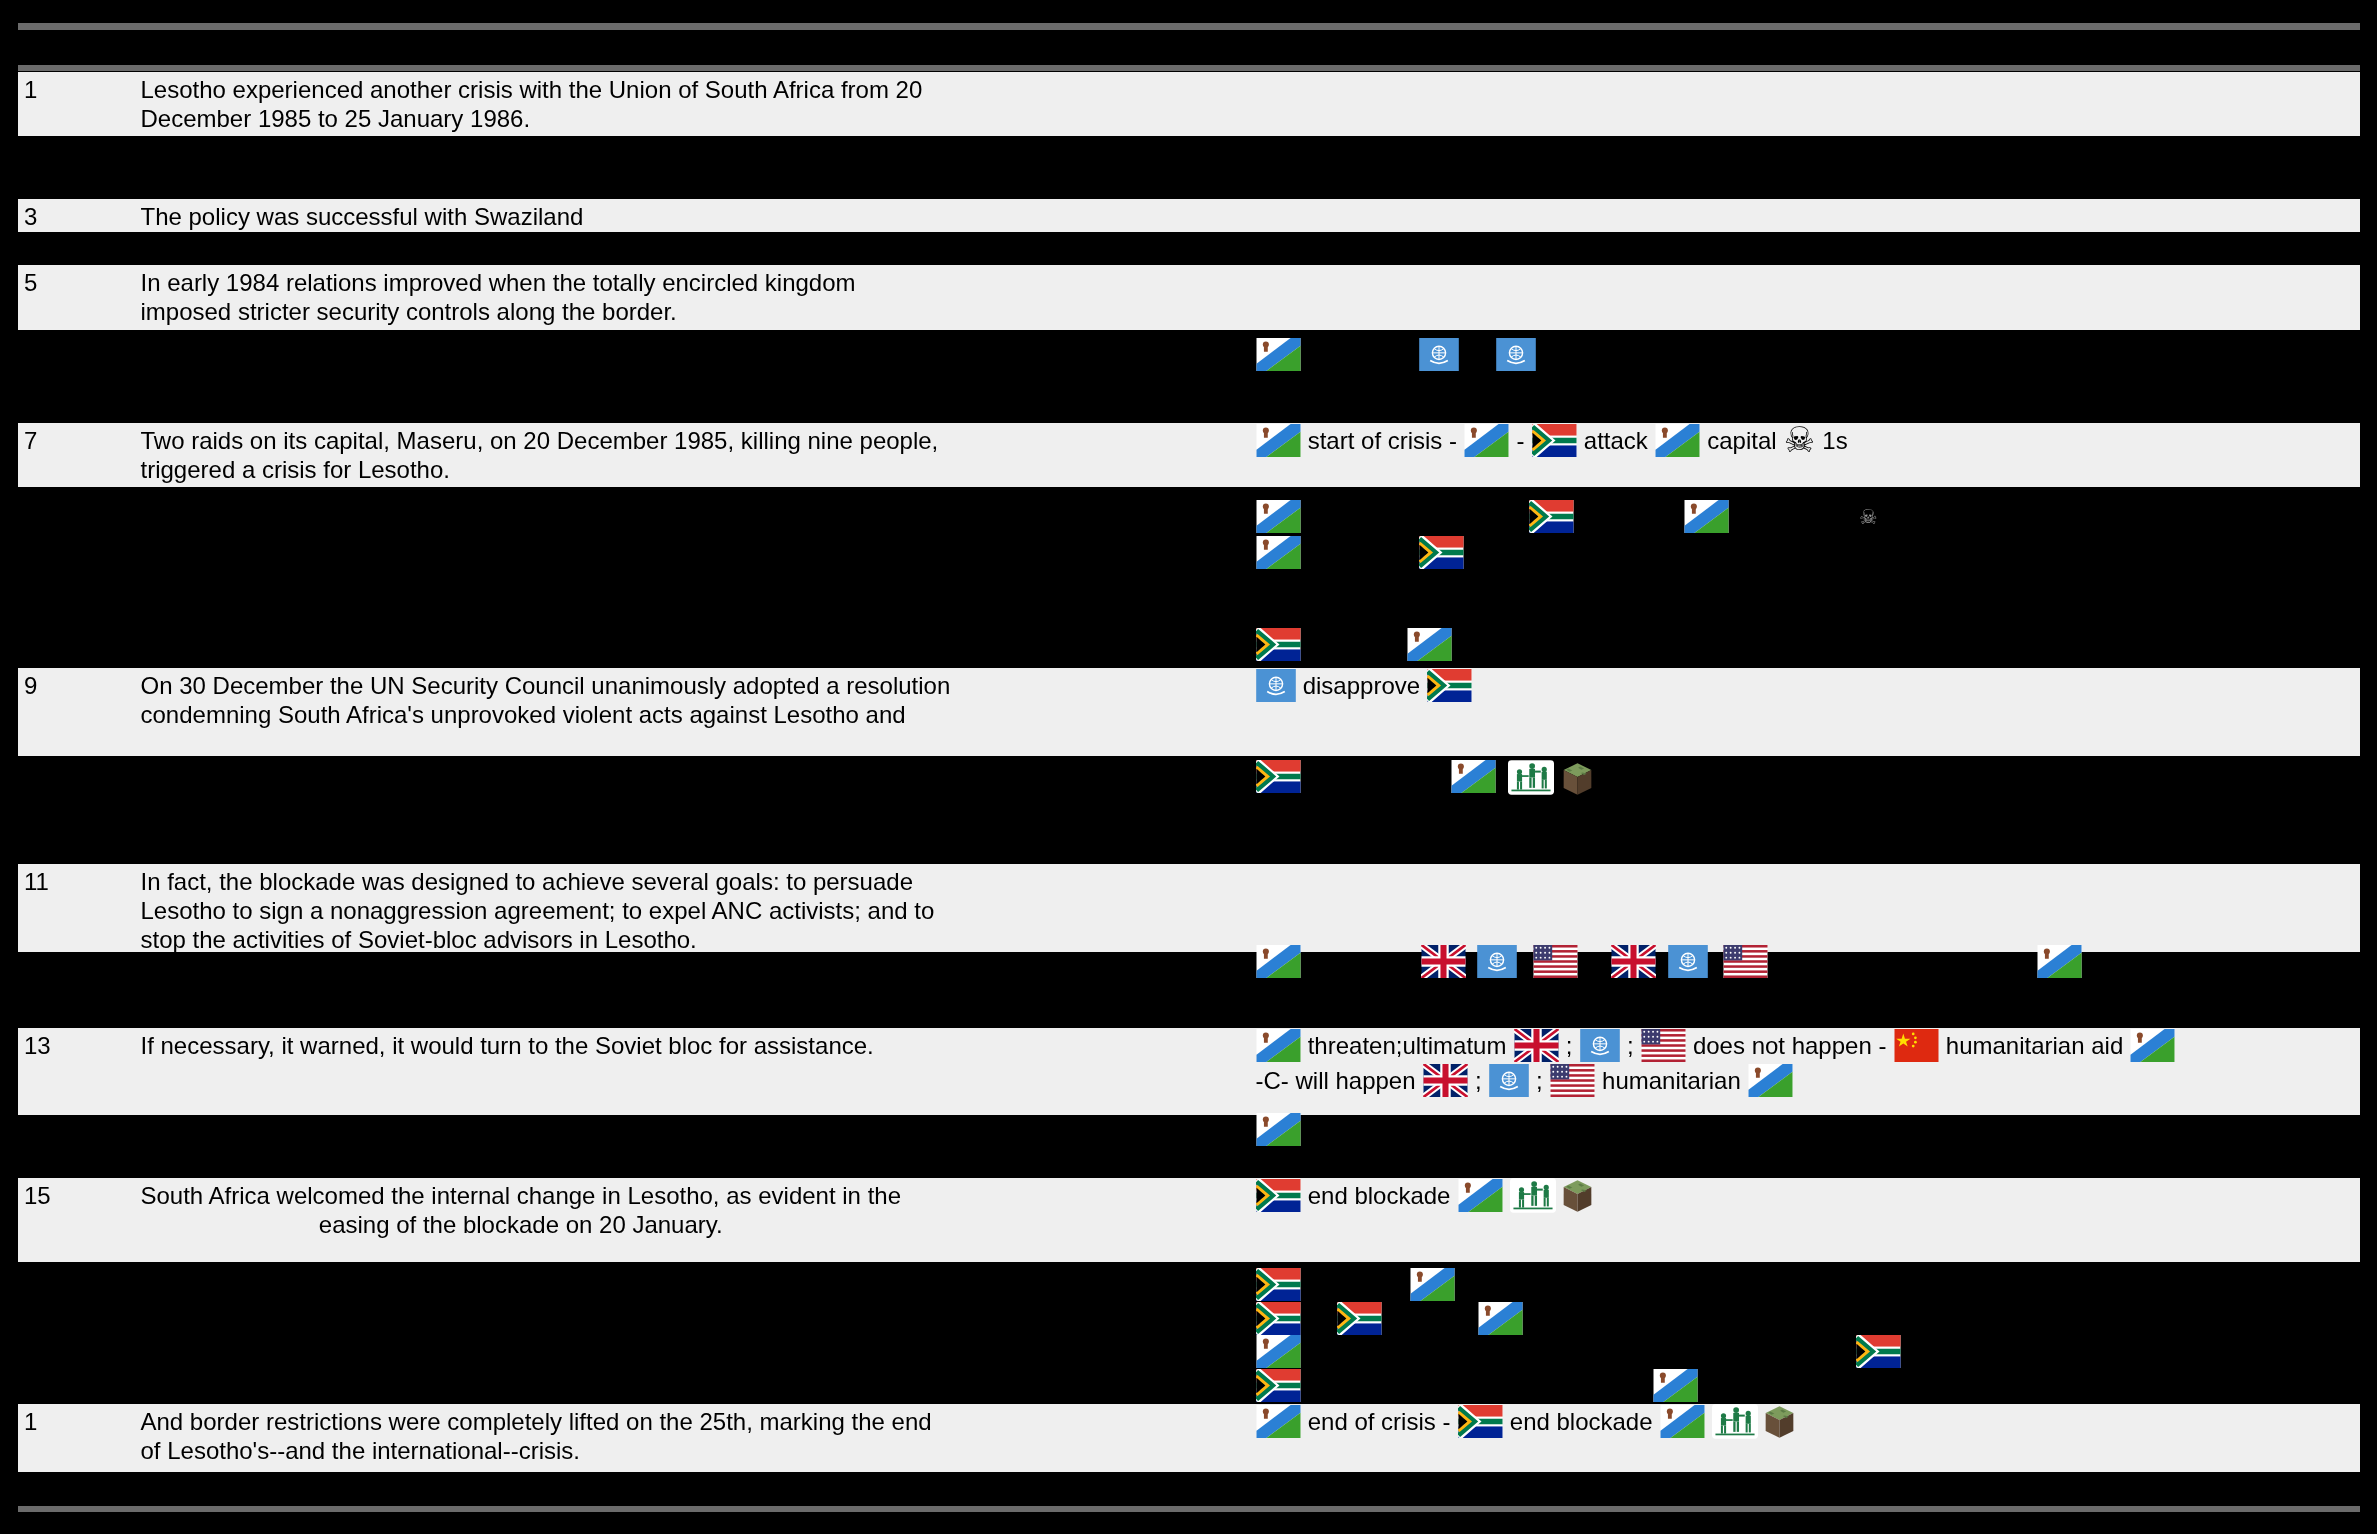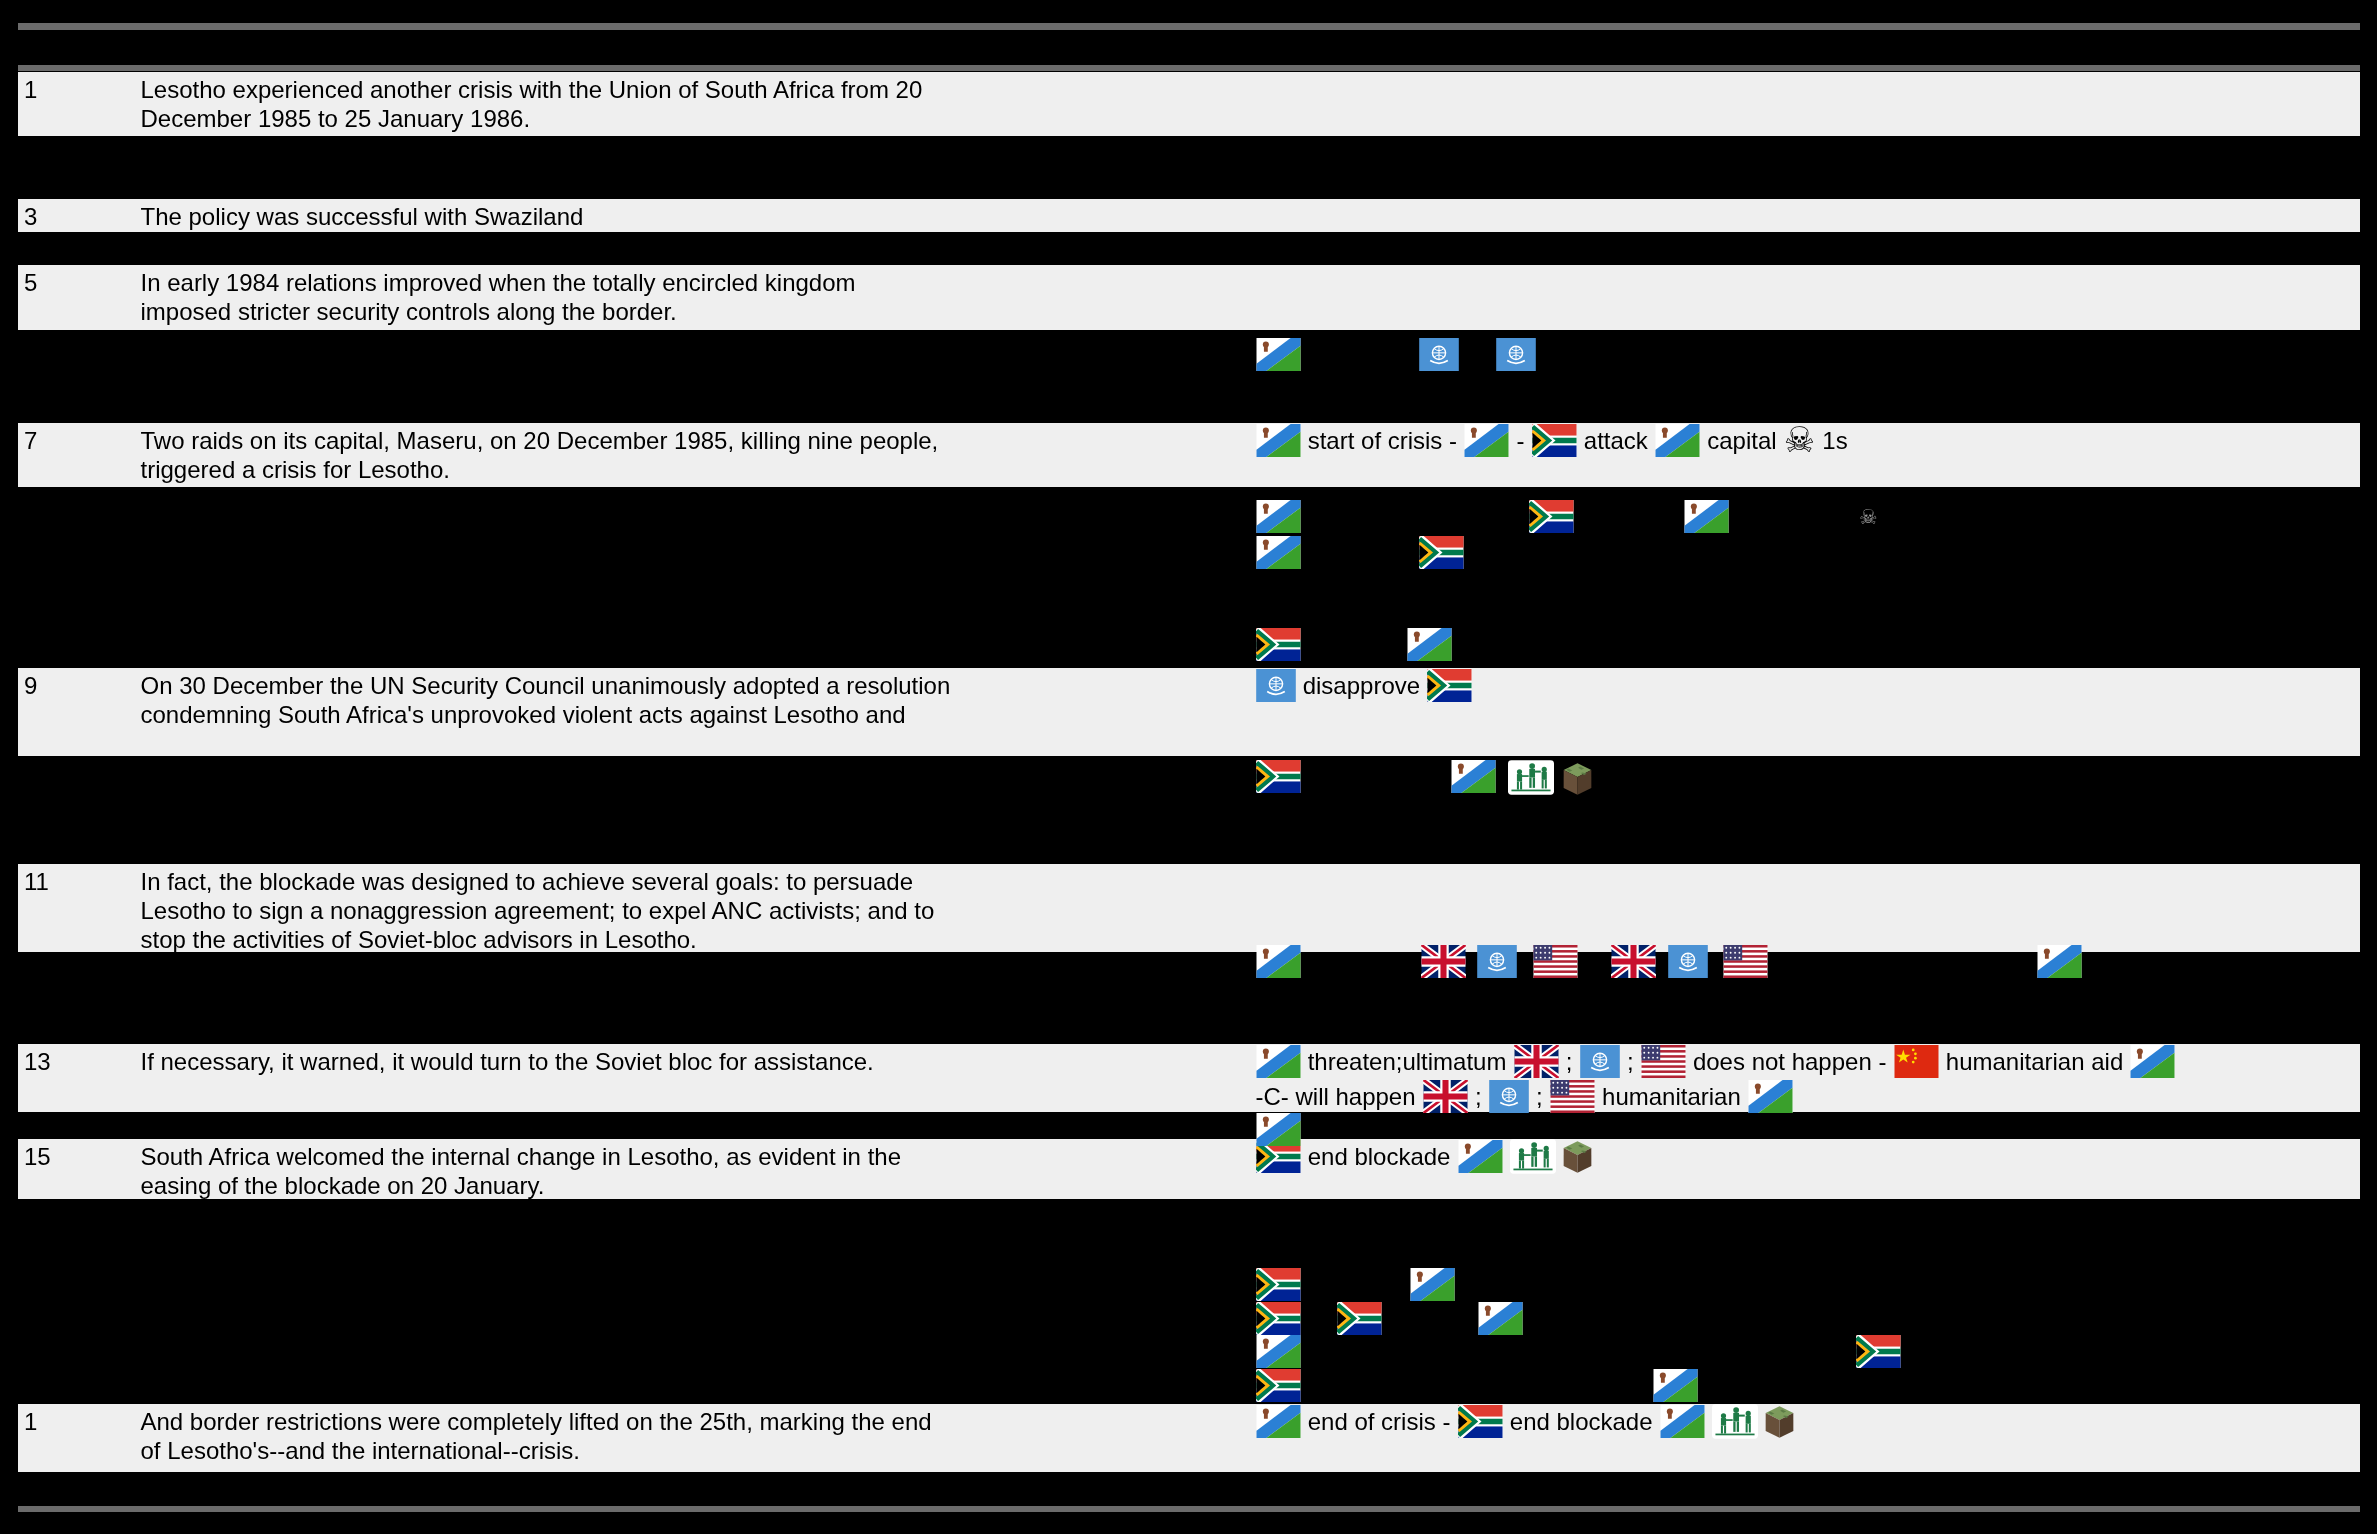--- a/index.html
+++ b/index.html
@@ -133,21 +133,21 @@
       </div>
     </div>
     <div class="band" style="top: 848px; height: 88px; margin-top: 16px;">
       <div class="num">11</div>
       <div class="txt">
         <div class="line">In fact, the blockade was designed to achieve several goals: to persuade</div>
         <div class="line">Lesotho to sign a nonaggression agreement; to expel ANC activists; and to</div>
         <div class="line">stop the activities of Soviet-bloc advisors in Lesotho.</div>
       </div>
     </div>
-    <div class="band" style="top: 1028px; height: 68px; margin-top: 16px;">
+    <div class="band" style="top: 1028px; height: 87px;">
       <div class="num">13</div>
       <div class="txt">
         <div class="line">If necessary, it warned, it would turn to the Soviet bloc for assistance.</div>
       </div>
       <div class="ann">
         <div class="annline">
           <span class="tok-icon">
             <svg width="45" height="33" viewBox="0 0 80 60">
               <rect width="80" height="60" fill="#fff"></rect>
               <polygon points="0,47 62,0 80,0 80,14 18,60 0,60" fill="#2b80d5"></polygon>
@@ -275,21 +275,21 @@
               <rect width="80" height="60" fill="#fff"></rect>
               <polygon points="0,47 62,0 80,0 80,14 18,60 0,60" fill="#2b80d5"></polygon>
               <polygon points="18,60 80,14 80,60" fill="#3aa02c"></polygon>
               <circle cx="17" cy="12" r="5.5" fill="#8a4a2b"></circle>
               <rect x="13.5" y="13" width="7" height="12" fill="#8a4a2b"></rect>
             </svg>
           </span>
         </div>
       </div>
     </div>
-    <div class="band" style="top: 1139px; height: 60px;">
+    <div class="band" style="top: 1178px; height: 84px; text-align: center;">
       <div class="num">15</div>
       <div class="txt">
         <div class="line">South Africa welcomed the internal change in Lesotho, as evident in the</div>
         <div class="line">easing of the blockade on 20 January.</div>
       </div>
       <div class="ann">
         <div class="annline">
           <span class="tok-icon">
             <svg width="45" height="33" viewBox="0 0 80 60">
               <rect width="80" height="60" fill="#fff"></rect>

